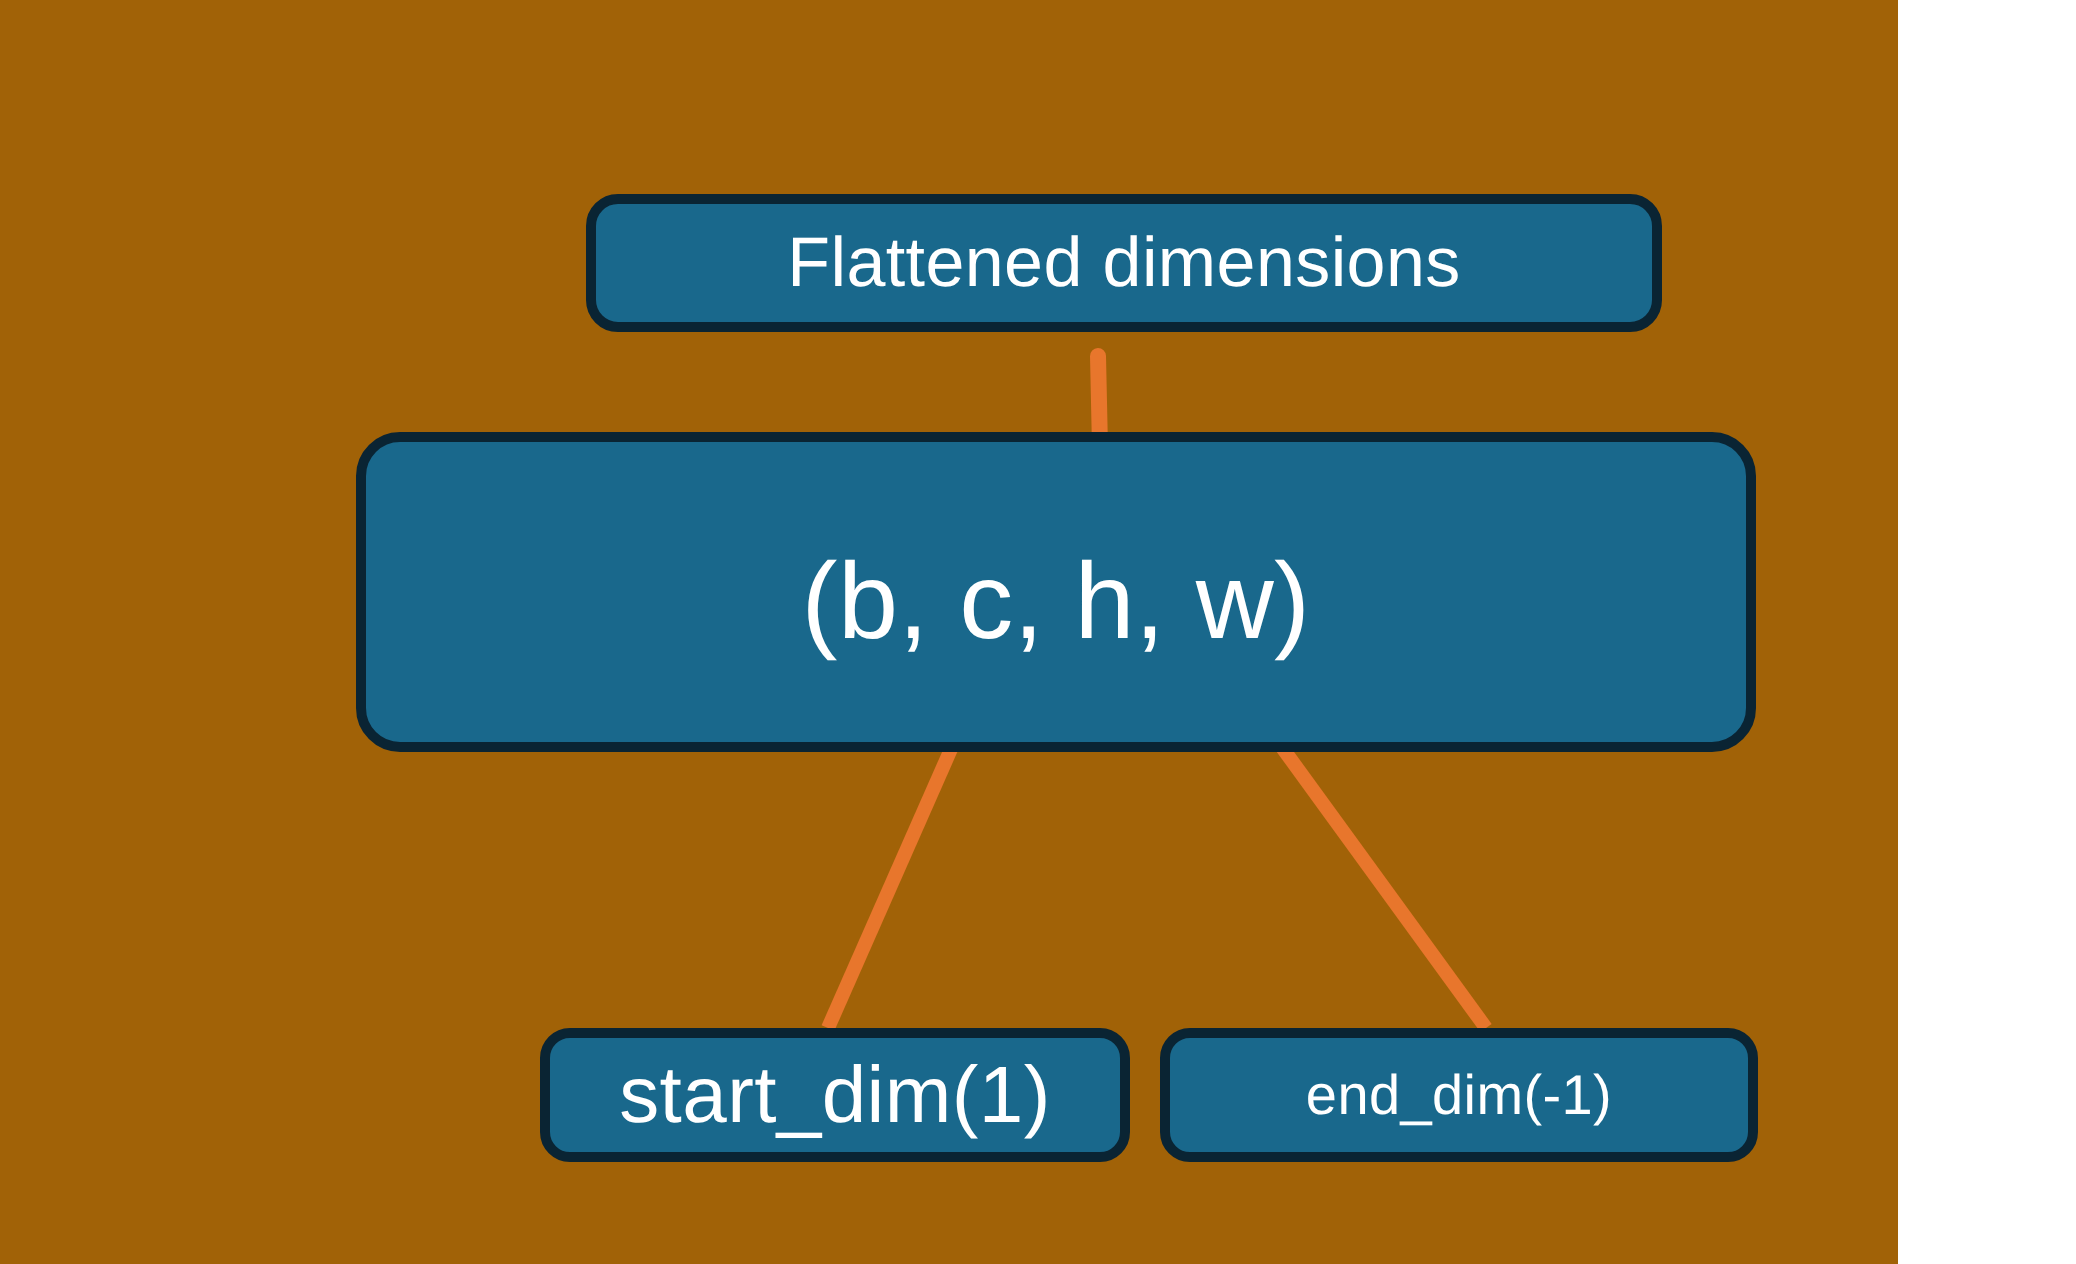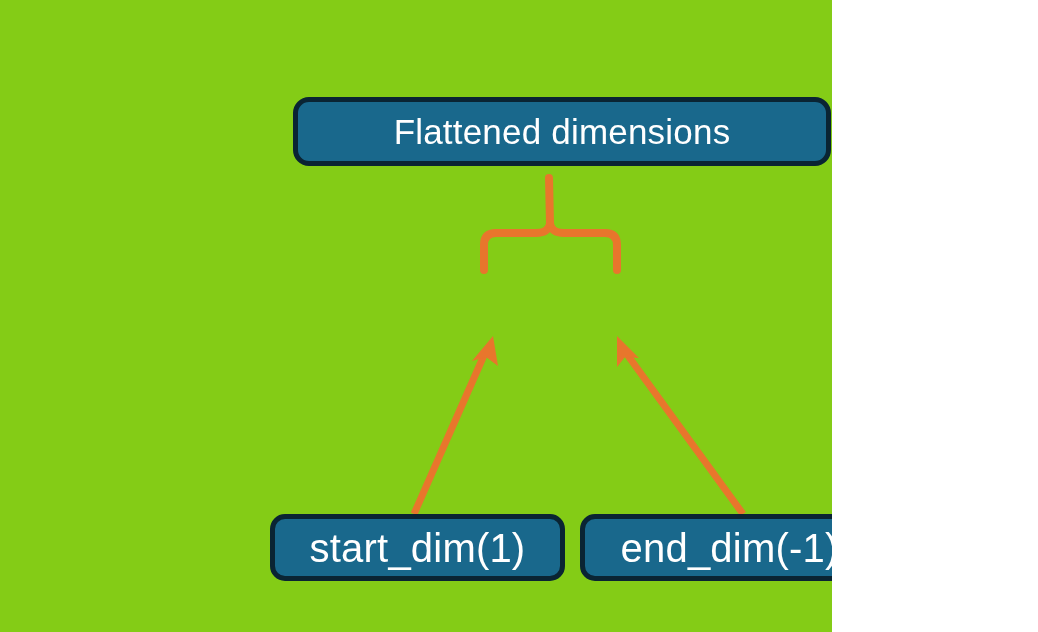--- a/index.html
+++ b/index.html
@@ -5,24 +5,25 @@
   html, body {
     margin: 0;
     padding: 0;
     background: #ffffff;
   }
   body {
     font-family: "Liberation Sans", sans-serif;
   }
   #canvas {
     position: relative;
-    width: 832px;
+    width: 925px;
     height: 632px;
-    background: #84cc16;
+    background: #a16207;
     overflow: hidden;
+    padding-left: 24px;
   }
   .node {
     position: absolute;
     box-sizing: border-box;
     background: #19688C;
     border: 5px solid #0A2433;
     border-radius: 18px;
     display: flex;
     align-items: center;
     justify-content: center;
@@ -70,21 +71,21 @@
   #node-start-dim .node-label { font-size: 40px; }
 
   
   #node-end-dim {
     left: 580px;
     top: 514px;
     width: 299px;
     height: 67px;
     border-radius: 15px;
   }
-  #node-end-dim .node-label { font-size: 40px; }
+  #node-end-dim .node-label { font-size: 28px; }
 
   
   #connectors {
     position: absolute;
     left: 0;
     top: 0;
     width: 1038px;
     height: 632px;
   }
   #brace-group { z-index: 5; }
@@ -131,20 +132,23 @@
                Q 617 233 617 245
                L 617 270"></path>
       <path class="brace-path" d="M 550 224 L 549 178"></path>
     </g>
   </svg>
 
   <div class="node" id="node-flattened">
     <span class="node-label">Flattened dimensions</span>
   </div>
 
+  <div class="node" id="node-tuple">
+    <span class="node-label">(b, c, h, w)</span>
+  </div>
 
   <div class="node" id="node-start-dim">
     <span class="node-label">start_dim(1)</span>
   </div>
 
   <div class="node" id="node-end-dim">
     <span class="node-label">end_dim(-1)</span>
   </div>
 
 </div>

